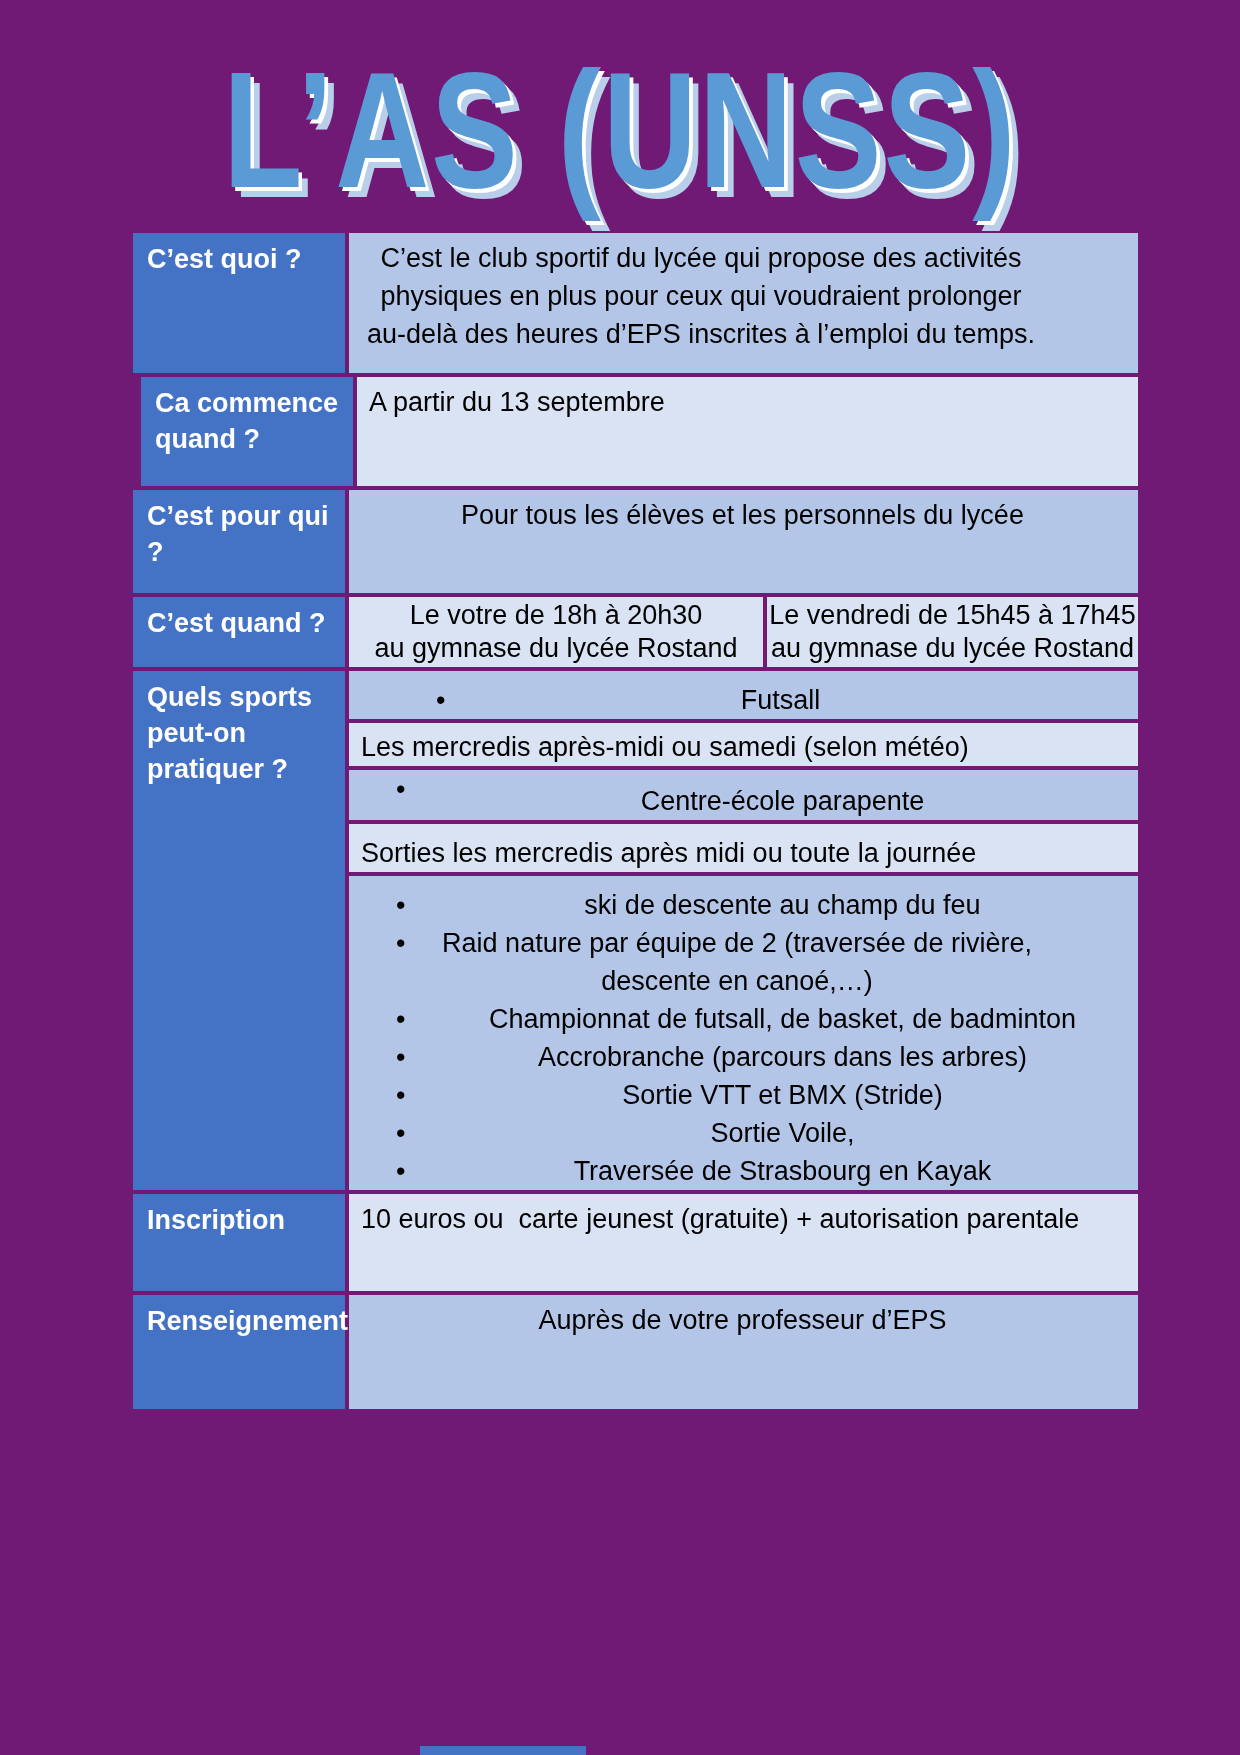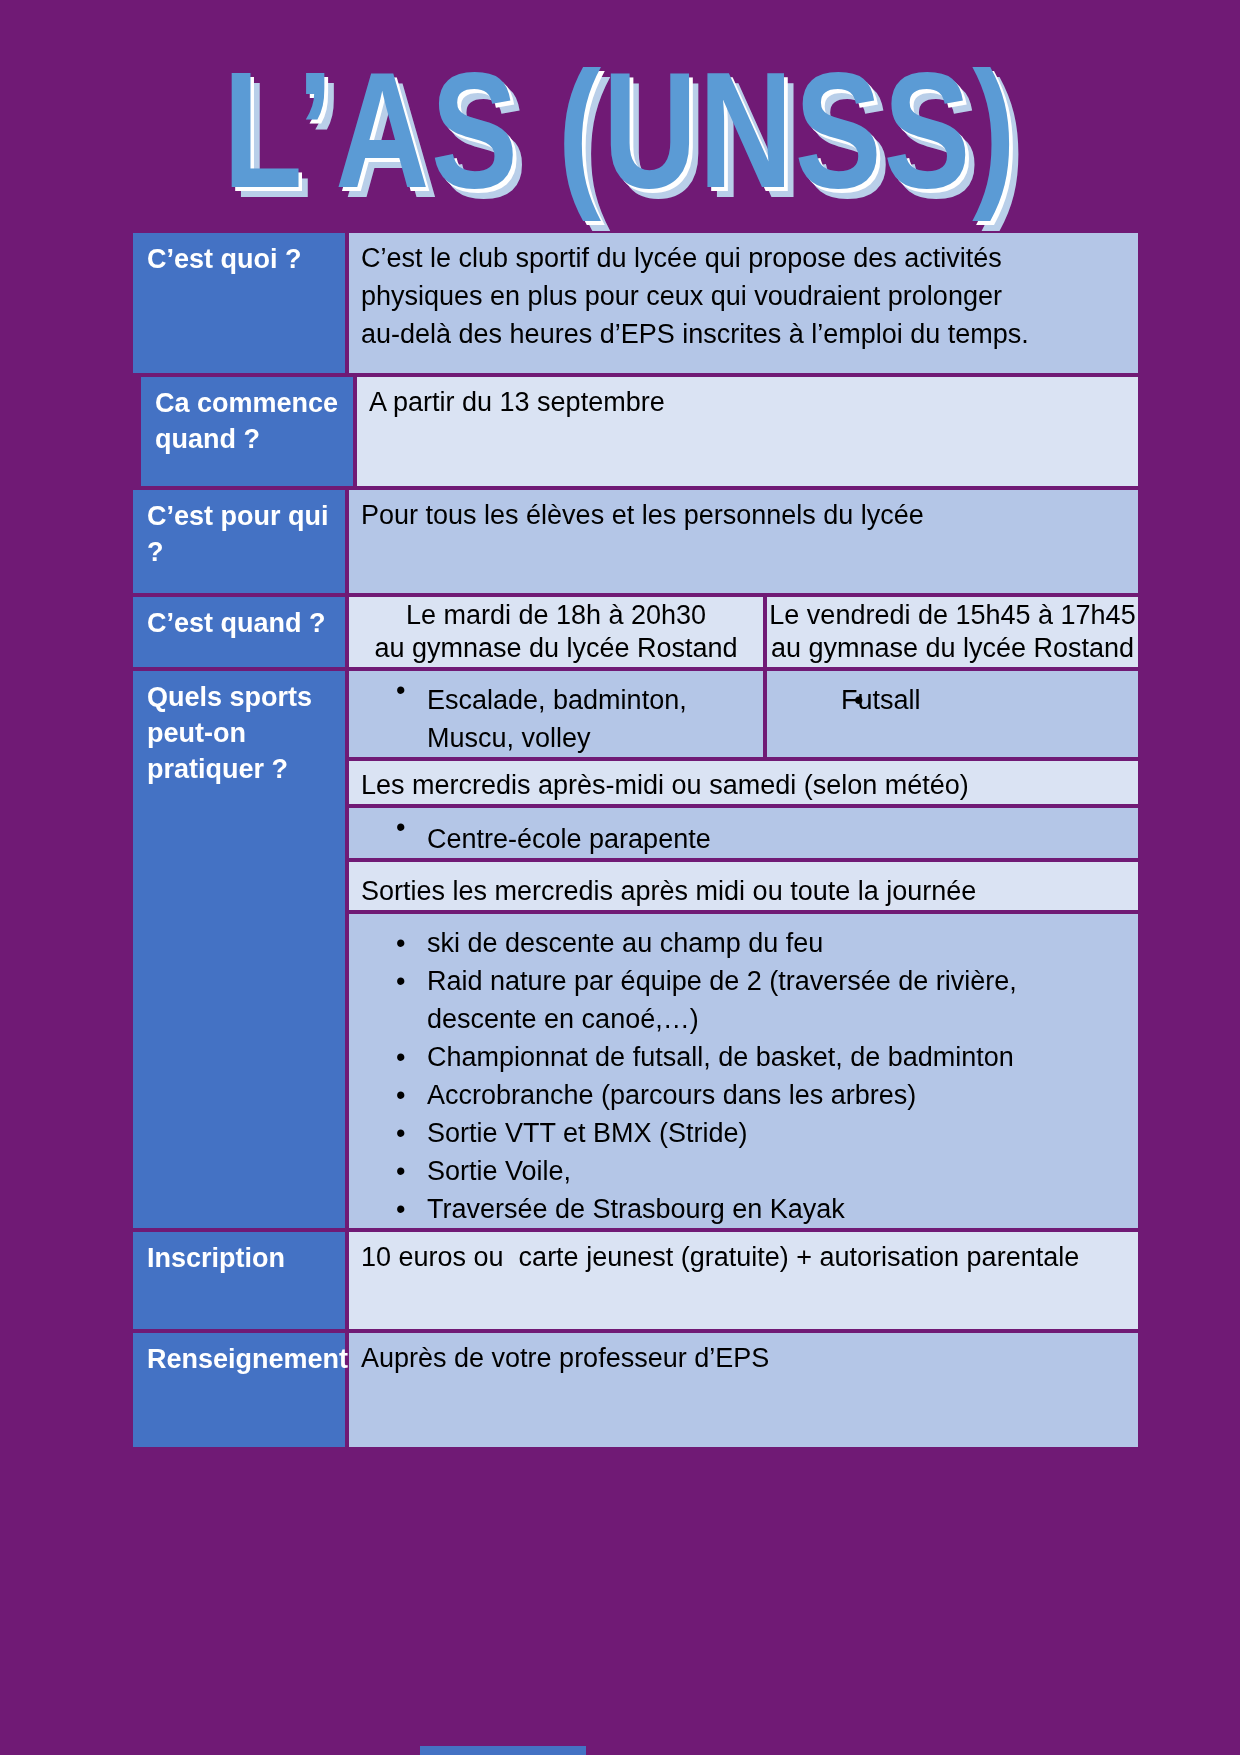--- a/index.html
+++ b/index.html
@@ -27,21 +27,21 @@
     display:flex; flex-direction:column; gap:4px;
     font-size:27px; line-height:38px;
   }
   .trow { display:flex; gap:4px; }
   .lbl {
     width:212px; flex:0 0 212px;
     background:#4472c4; color:#ffffff; font-weight:bold;
     padding:8px 8px 0 14px; line-height:36px;
   }
   .cell { flex:1; }
-  .med { background:#b4c6e7; }
+  .med { background:#b4c6e7;text-align:center; }
   .lit { background:#dae3f3; }
   .pad { padding:6px 14px 0 12px; }
 
   .h1 { height:140px; } .h2 { height:109px;padding-left:8px; } .h3 { height:103px; }
   .h4 { height:70px; }  .h6 { height:97px; }  .h7 { height:114px; }
 
   
   .split { display:flex; gap:4px; flex:1; }
   .colA { width:414px; flex:0 0 414px; }
   .colB { flex:1; }
@@ -106,38 +106,35 @@
       <div class="lbl">C’est pour qui ?</div>
       <div class="cell med pad">
         <span>Pour tous les élèves et les personnels du lycée</span>
       </div>
     </div>
 
     <div class="trow h4">
       <div class="lbl">C’est quand ?</div>
       <div class="split">
         <div class="cell colA lit center2">
-          <div>Le mardi de 18h à 20h30</div>
+          <div>Le votre de 18h à 20h30</div>
           <div>au gymnase du lycée Rostand</div>
         </div>
         <div class="cell colB lit center2">
           <div>Le vendredi de 15h45 à 17h45</div>
           <div>au gymnase du lycée Rostand</div>
         </div>
       </div>
     </div>
 
     <div class="trow">
       <div class="lbl">Quels sports peut-on pratiquer ?</div>
       <div class="sports-col">
 
         <div class="split band-a">
-          <div class="cell colA med bulletA bullet">
-            <span class="wrapbox w300">Escalade, badminton, Muscu, volley</span>
-          </div>
           <div class="cell colB med bulletB">
             <span>Futsall</span>
           </div>
         </div>
 
         <div class="cell lit band-b">Les mercredis après-midi ou samedi (selon météo)</div>
 
         <div class="cell med band-c bullet">
           <span>Centre-école parapente</span>
         </div>

